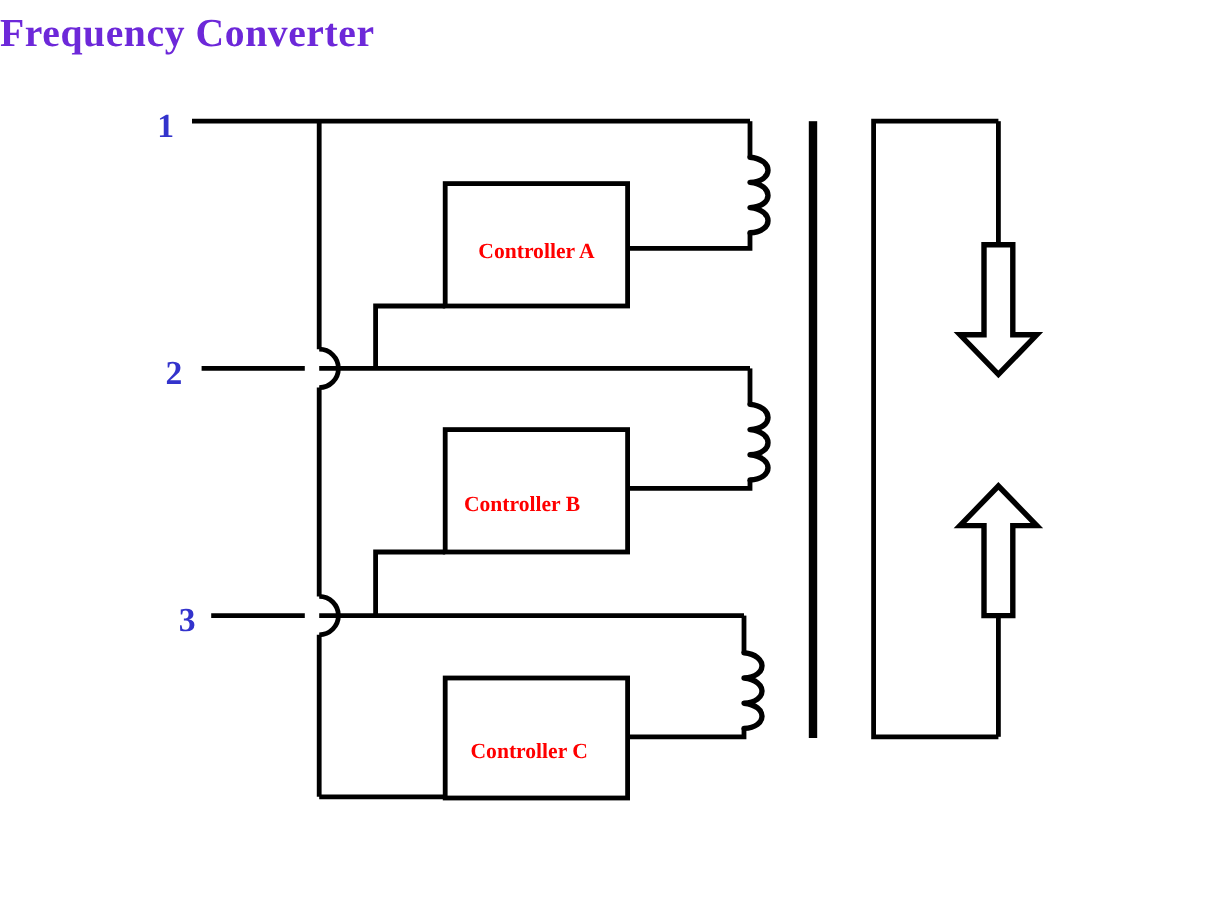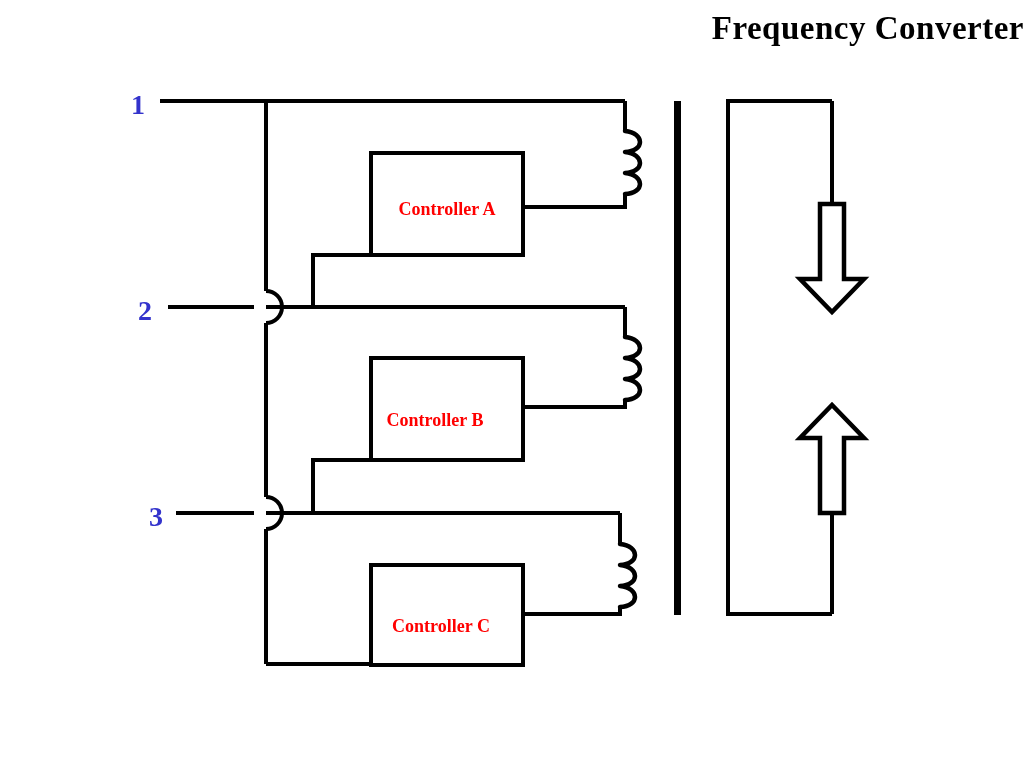--- a/index.html
+++ b/index.html
@@ -18,26 +18,26 @@
     position: relative;
     width: 1024px;
     height: 768px;
     background: #ffffff;
   }
   #slide-title {
     position: absolute;
     left: 0;
     top: 10px;
     width: 1024px;
-    text-align: right;
+    text-align: left;
     font-family: "Liberation Serif", "DejaVu Serif", serif;
     font-weight: bold;
     font-size: 33px;
     letter-spacing: 0.5px;
-    color: #000000;
+    color: #6d28d9;
     white-space: nowrap;
   }
   #diagram {
     position: absolute;
     left: 0;
     top: 0;
     width: 1024px;
     height: 768px;
   }
   .wire {

